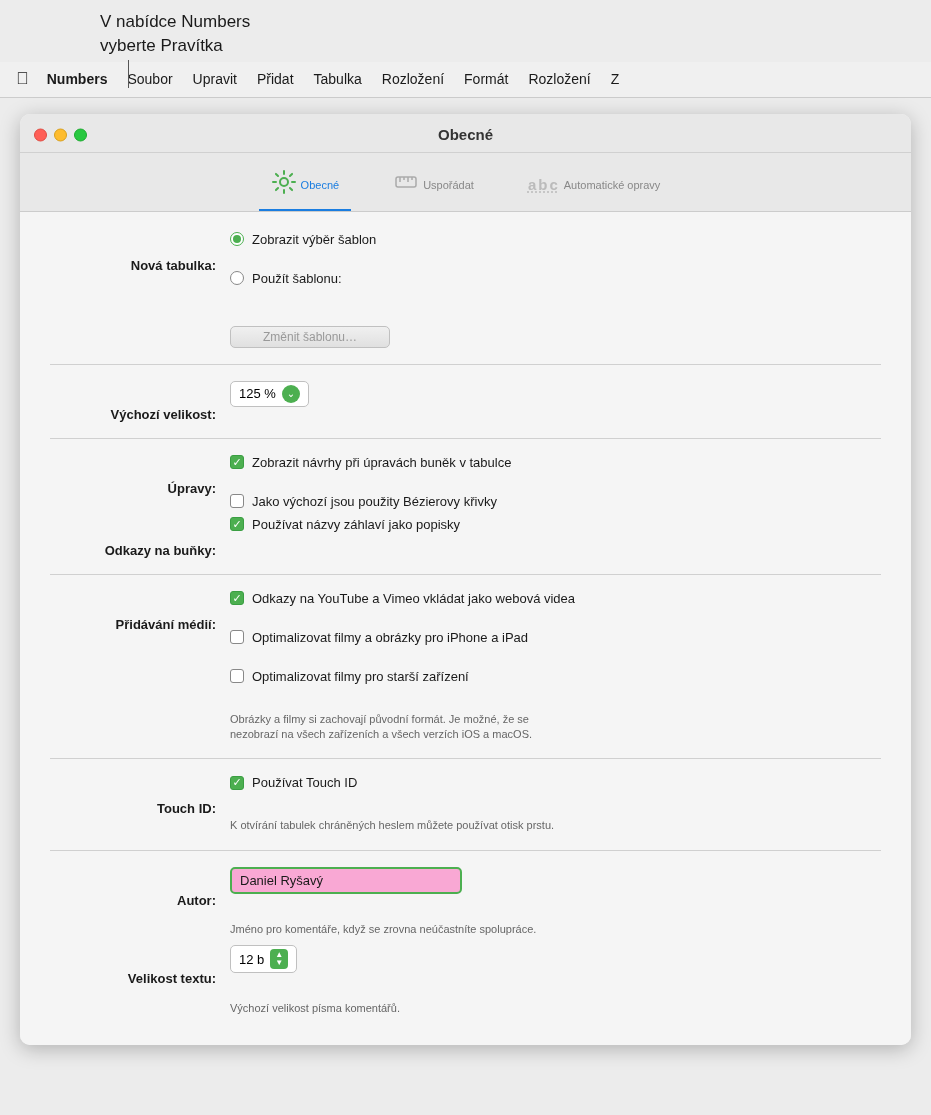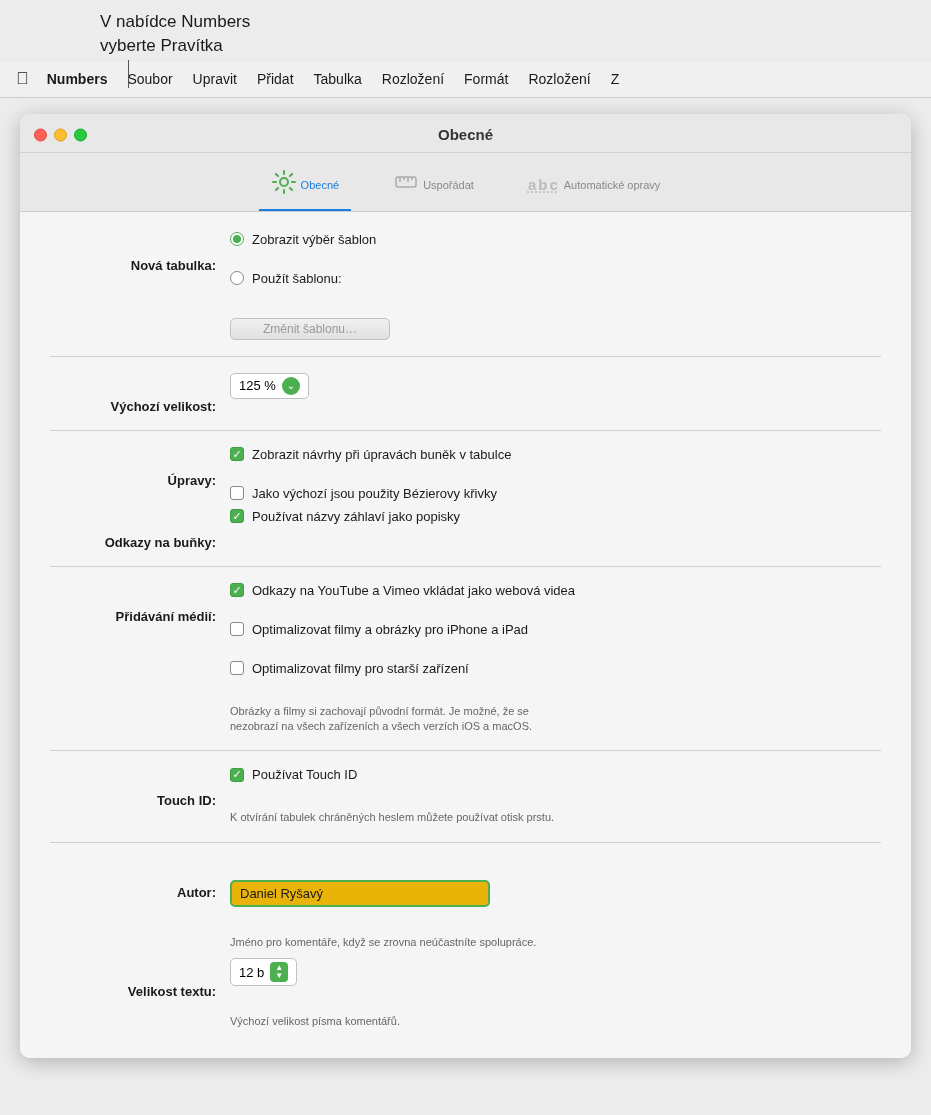--- a/index.html
+++ b/index.html
@@ -217,21 +217,21 @@
       font-size: 11px;
     }
     .checkbox.checked {
       background: #4caf50;
       border-color: #3a9e42;
       color: white;
     }
 
     
     .template-btn {
-      margin-top: 8px;
+      margin-top: 16px;
       padding: 3px 12px;
       background: linear-gradient(to bottom, #f0f0f0, #e0e0e0);
       border: 1px solid #c0c0c0;
       border-radius: 5px;
       font-size: 12px;
       color: #999;
       cursor: pointer;
       display: inline-block;
       max-width: 160px;
     }
@@ -273,24 +273,23 @@
       margin-top: 4px;
     }
 
     
     .author-input {
       border: 2px solid #4caf50;
       border-radius: 5px;
       padding: 4px 8px;
       font-size: 13px;
       color: #1a1a1a;
-      background: #eab308;
-      width: 260px;
+      background: #f9a8d4;
+      width: 232px;
       outline: none;
-      margin-top: 21px;
     }
 
     
     .stepper-control {
       display: flex;
       align-items: flex-start;
       gap: 6px;
     }
     .stepper-box {
       background: white;

